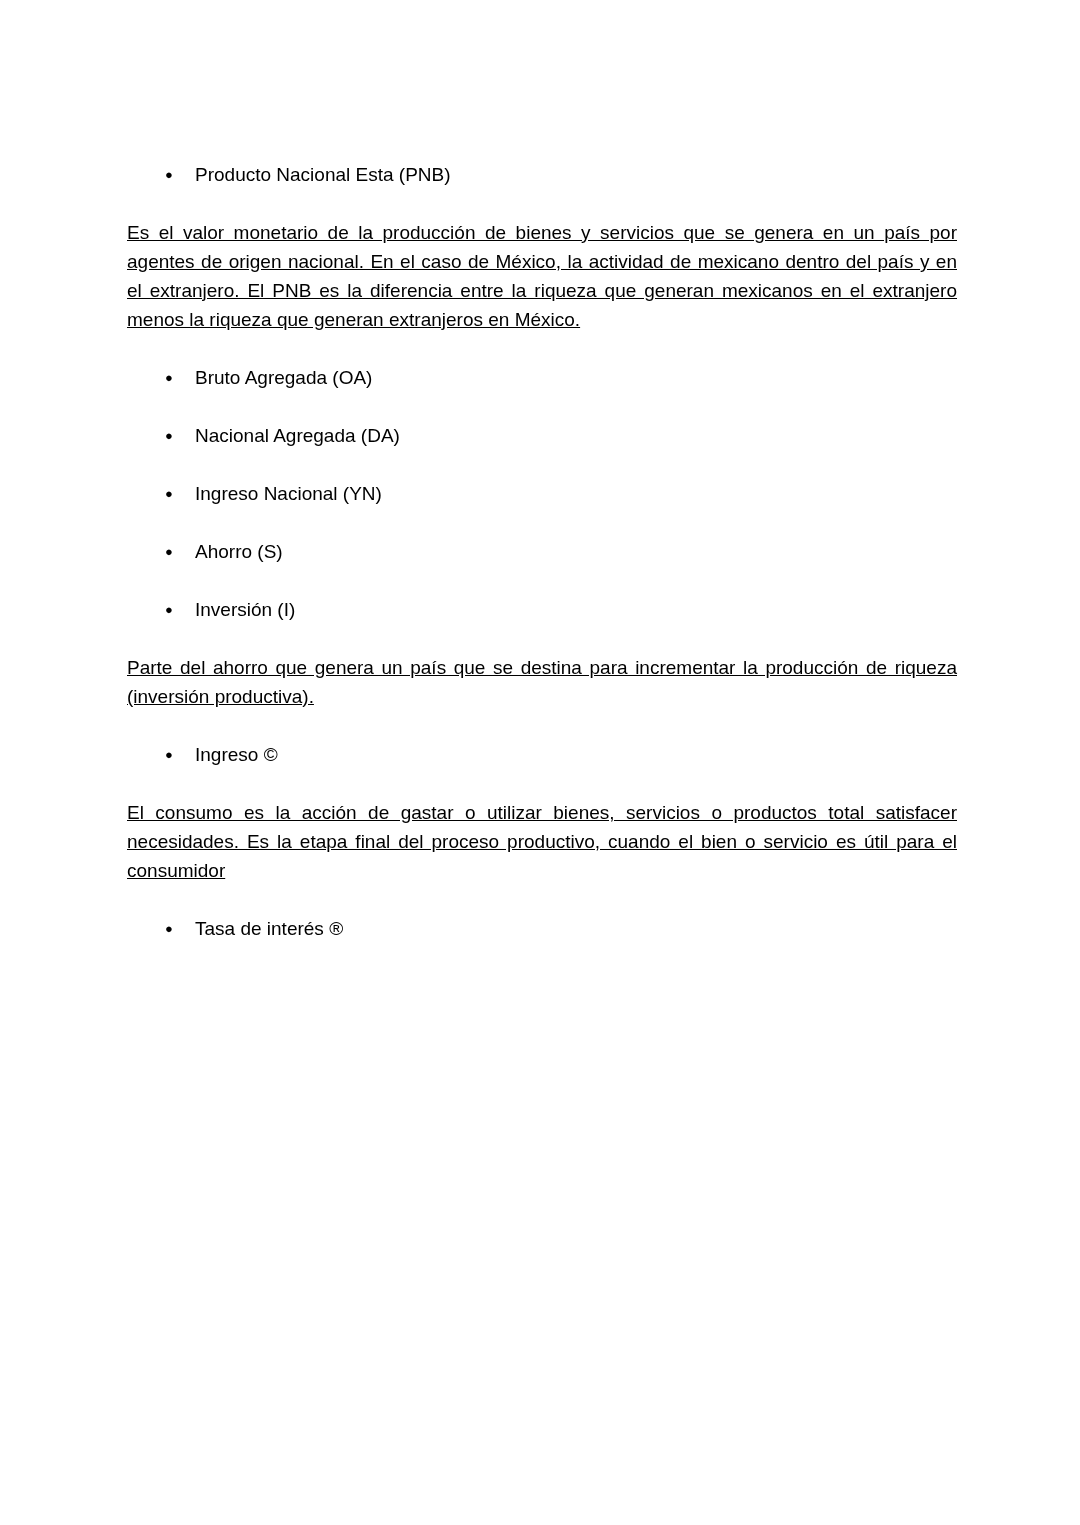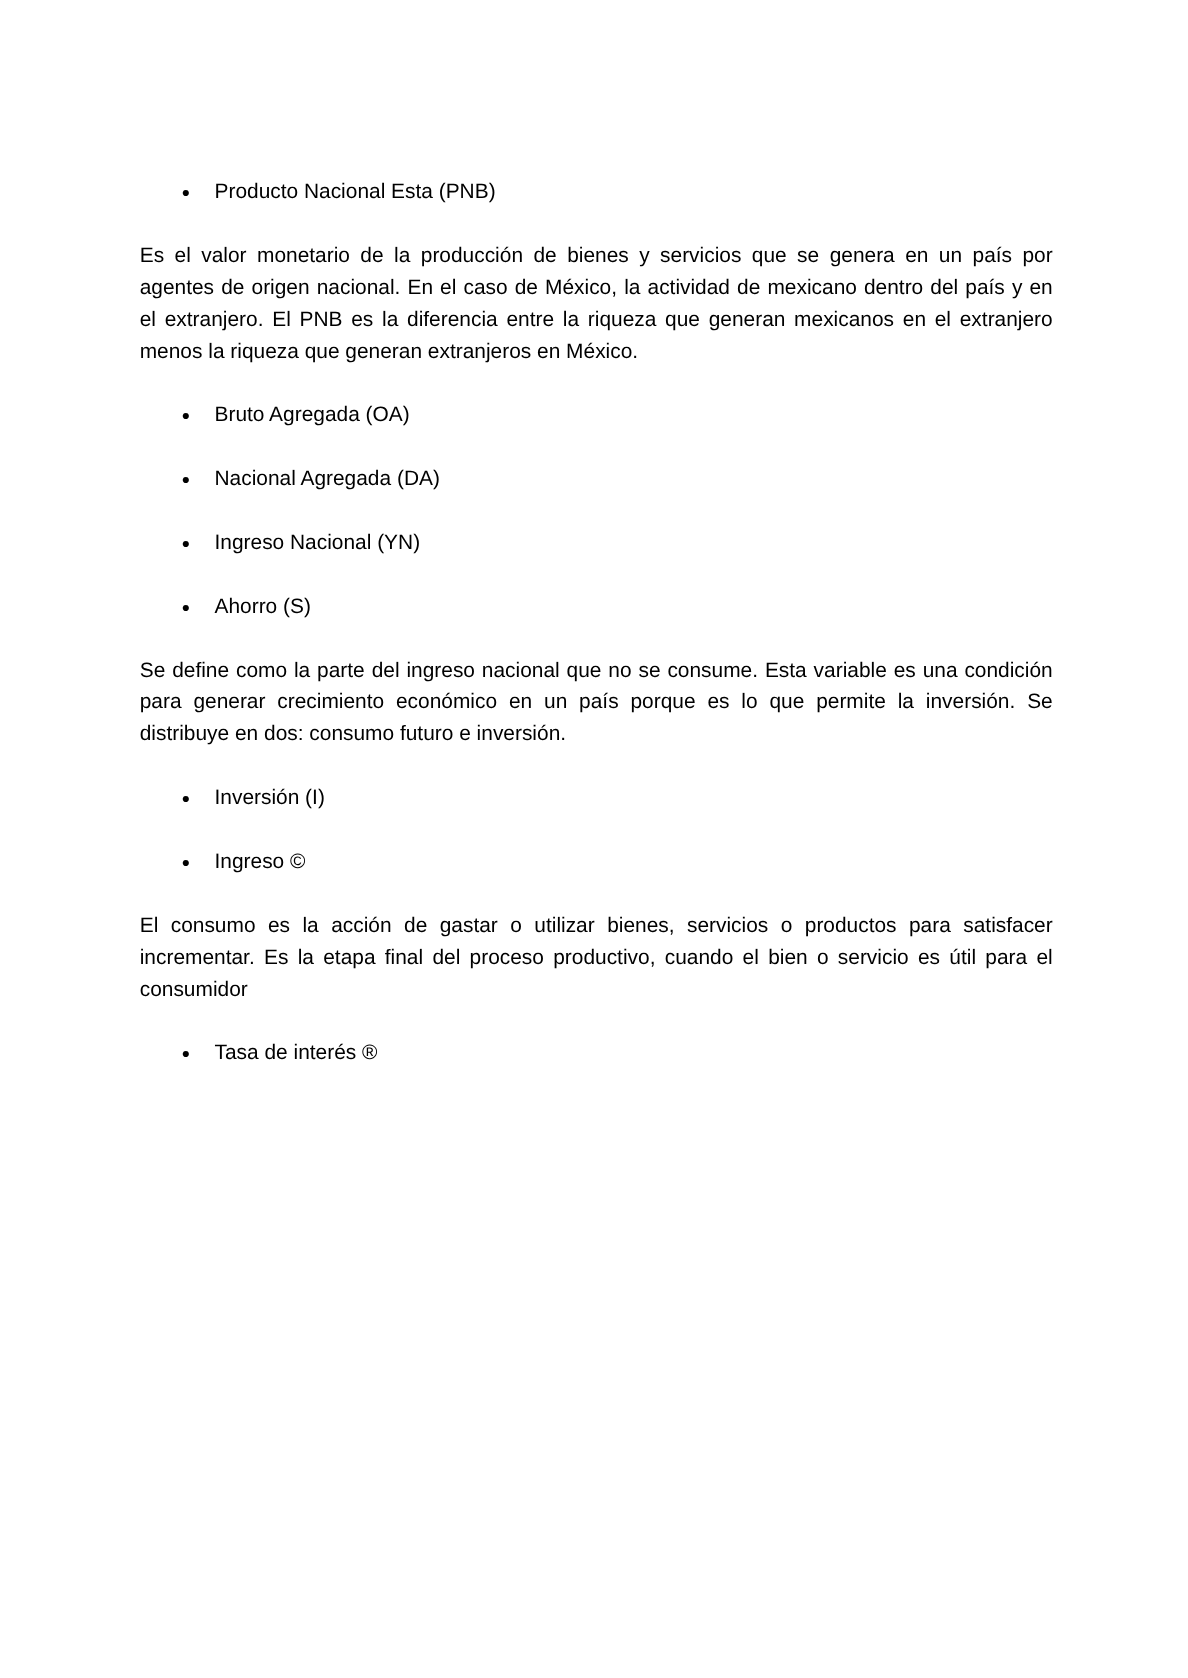--- a/index.html
+++ b/index.html
@@ -35,20 +35,21 @@
     left: 38px;
     top: 0;
     font-size: 13px;
     line-height: 29px;
     color: #000000;
   }
   .definition {
     margin: 0 0 29px 0;
     text-align: justify;
     text-justify: inter-word;
+    text-decoration: underline;
   }
 </style>
 </head>
 <body>
 
 <div class="page">
 
   <div class="bullet-item">
     <span class="dot">●</span>
     <span>Producto Nacional Esta (PNB)</span>
@@ -67,31 +68,31 @@
 
   <div class="bullet-item">
     <span class="dot">●</span>
     <span>Ingreso Nacional (YN)</span>
   </div>
 
   <div class="bullet-item">
     <span class="dot">●</span>
     <span>Ahorro (S)</span>
   </div>
-  <p class="definition">Se define como la parte del ingreso nacional que no se consume. Esta variable es una condición para generar crecimiento económico en un país porque es lo que permite la inversión. Se distribuye en dos: consumo futuro e inversión.</p>
 
   <div class="bullet-item">
     <span class="dot">●</span>
     <span>Inversión (I)</span>
   </div>
+  <p class="definition">Parte del ahorro que genera un país que se destina para incrementar la producción de riqueza (inversión productiva).</p>
 
   <div class="bullet-item">
     <span class="dot">●</span>
     <span>Ingreso ©</span>
   </div>
-  <p class="definition">El consumo es la acción de gastar o utilizar bienes, servicios o productos para satisfacer incrementar. Es la etapa final del proceso productivo, cuando el bien o servicio es útil para el consumidor</p>
+  <p class="definition">El consumo es la acción de gastar o utilizar bienes, servicios o productos total satisfacer necesidades. Es la etapa final del proceso productivo, cuando el bien o servicio es útil para el consumidor</p>
 
   <div class="bullet-item">
     <span class="dot">●</span>
     <span>Tasa de interés ®</span>
   </div>
 
 </div>
 
 </body></html>

